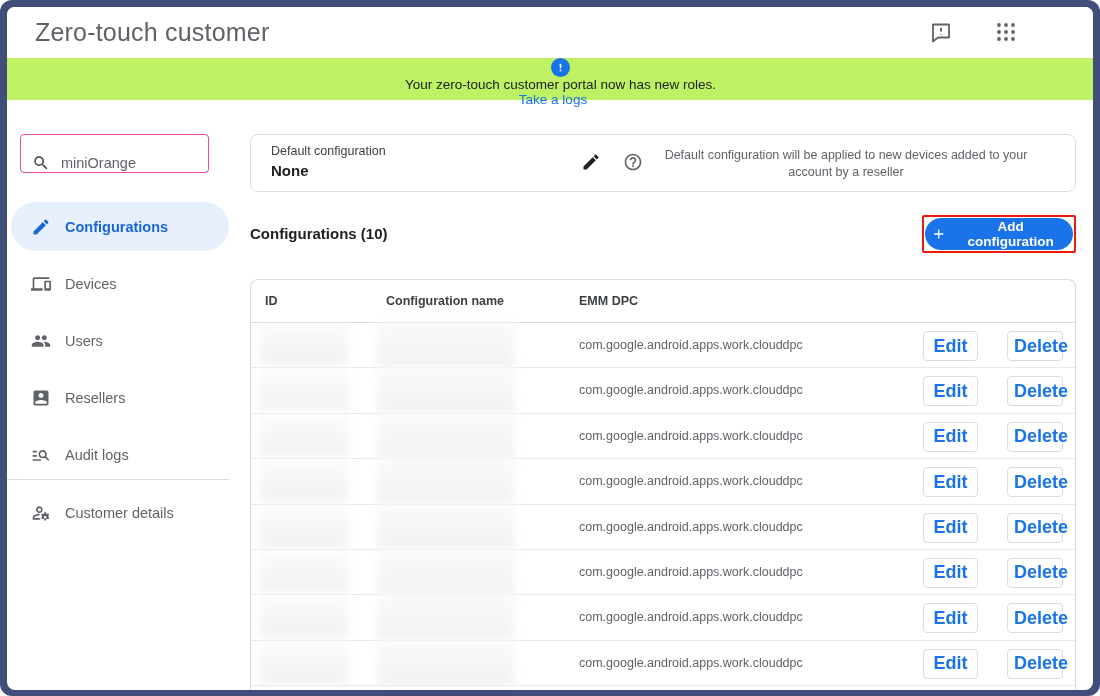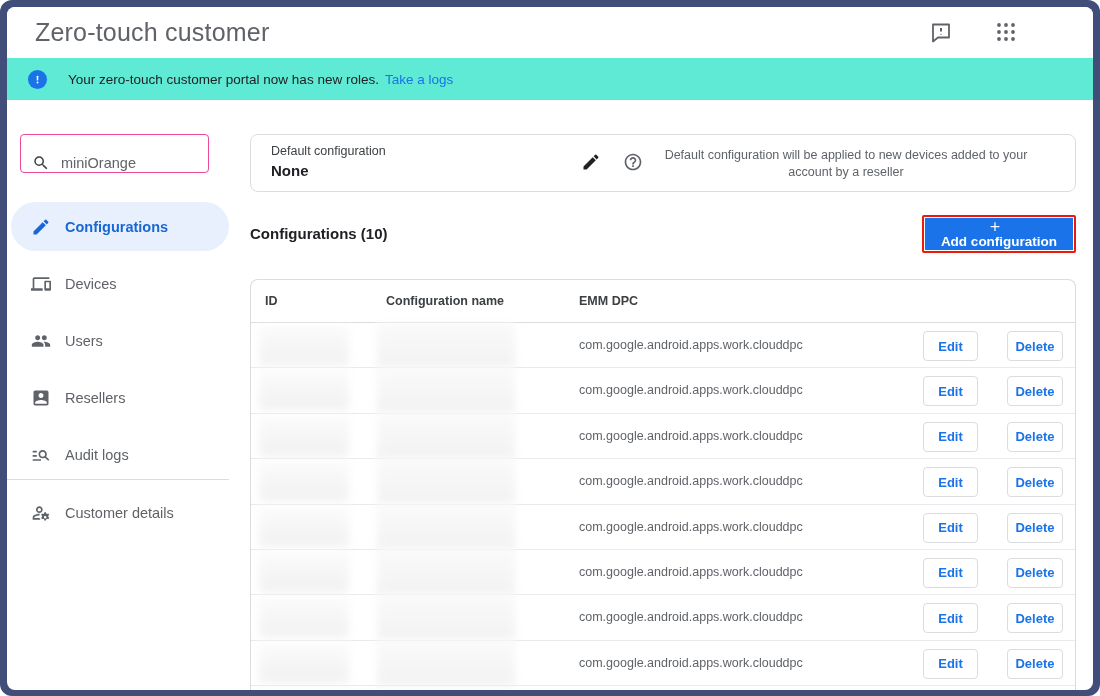--- a/index.html
+++ b/index.html
@@ -9,21 +9,21 @@
 
   
   .header{position:absolute;left:0;top:0;right:0;height:35px;background:#ffffff;}
   .page-title{position:absolute;left:28px;top:11px;font-size:25px;color:#5f6368;letter-spacing:.2px;}
   .hdr-icon{position:absolute;top:13px;width:24px;height:24px;color:#5f6368;cursor:pointer;}
   .hdr-icon svg{width:24px;height:24px;display:block;}
   .icon-feedback{right:140px;}
   .icon-apps{right:75px;}
 
   
-  .banner{position:absolute;left:0;top:51px;right:0;height:42px;background:#5eead4;display:flex;align-items:center;}
+  .banner{position:absolute;left:0;top:51px;right:0;height:42px;background:#bef264;display:flex;align-items:center;flex-direction:column;}
   .banner-info{width:19px;height:19px;border-radius:50%;background:#1a73e8;margin-left:21px;flex:0 0 auto;display:flex;align-items:center;justify-content:center;}
   .banner-info svg{width:13px;height:13px;}
   .banner-text{margin-left:21px;font-size:13.5px;color:#202124;}
   .banner-link{margin-left:6px;font-size:13.5px;color:#1a73e8;text-decoration:none;cursor:pointer;}
 
   
   .search-box{position:absolute;left:13px;top:127px;width:189px;height:39px;border:1px solid #ec4899;border-radius:4px;background:#fff;display:flex;align-items:flex-end;}
   .search-box svg{width:18px;height:18px;margin-left:11px;flex:0 0 auto;color:#3c4043;}
   .search-input{border:none;outline:none;background:transparent;margin-left:9px;width:140px;font-size:14.5px;color:#5f6368;font-family:inherit;}
   .nav{position:absolute;left:0;top:187px;width:228px;}
@@ -41,35 +41,35 @@
   .def-value{position:absolute;left:20px;top:27px;font-size:15px;color:#202124;font-weight:bold;}
   .def-edit{position:absolute;left:328px;top:17px;width:24px;height:24px;color:#202124;cursor:pointer;}
   .def-edit svg{width:20px;height:20px;}
   .def-help{position:absolute;left:372px;top:17px;width:20px;height:20px;color:#5f6368;}
   .def-help svg{width:20px;height:20px;}
   .def-help-text{position:absolute;left:405px;top:12px;width:380px;font-size:12.5px;line-height:17px;color:#5f6368;}
 
   
   .section-heading{position:absolute;left:243px;top:218px;font-size:15px;font-weight:bold;color:#202124;}
   .add-annotation{position:absolute;left:915px;top:208px;border:2px solid #ea1b0d;padding:1px;border-radius:2px;}
-  .add-btn{display:flex;align-items:center;justify-content:center;width:148px;height:32px;background:#1a73e8;color:#fff;border:none;border-radius:0;font-size:13.5px;font-weight:bold;font-family:inherit;cursor:pointer;flex-direction:column;}
+  .add-btn{display:flex;align-items:center;justify-content:center;width:148px;height:32px;background:#1a73e8;color:#fff;border:none;border-radius:16px;font-size:13.5px;font-weight:bold;font-family:inherit;cursor:pointer;}
   .add-btn svg{width:16px;height:16px;margin-right:8px;}
 
   
   .table-card{position:absolute;left:243px;top:272px;width:826px;height:412px;border:1px solid #dadce0;border-bottom:none;border-radius:8px 8px 0 0;background:#fff;overflow:hidden;}
   .t-header{position:relative;height:43px;border-bottom:1px solid #dadce0;}
   .t-header .col{position:absolute;top:14px;font-size:12.5px;font-weight:bold;color:#3c4043;}
   .col-id{left:14px;}
   .col-name{left:135px;}
   .col-emm{left:328px;}
   .t-row{position:relative;height:45.4px;border-bottom:1px solid #e8eaed;}
   .blur-id{position:absolute;left:8px;top:3px;width:90px;height:39px;background:linear-gradient(#fbfbfb,#f1f1f1);filter:blur(4px);border-radius:4px;}
   .blur-name{position:absolute;left:126px;top:0;width:138px;height:45px;background:linear-gradient(#fafafa,#f2f2f2);filter:blur(4px);}
   .t-emm{position:absolute;left:328px;top:15px;font-size:12.5px;color:#5f6368;}
-  .row-btn{position:absolute;top:8px;height:30px;background:#fff;border:1px solid #dadce0;border-radius:4px;color:#1a73e8;font-size:13px;font-weight:bold;font-family:inherit;cursor:pointer;}
+  .row-btn{position:absolute;top:8px;height:30px;background:#fff;border:1px solid #dadce0;border-radius:4px;color:#1a73e8;font-size:18px;font-weight:bold;font-family:inherit;cursor:pointer;}
   .btn-edit{left:672px;width:55px;}
   .btn-delete{left:756px;width:56px;}
 </style>
 </head>
 <body>
 
 <div class="frame">
   <div class="app">
 
     <div class="header">

